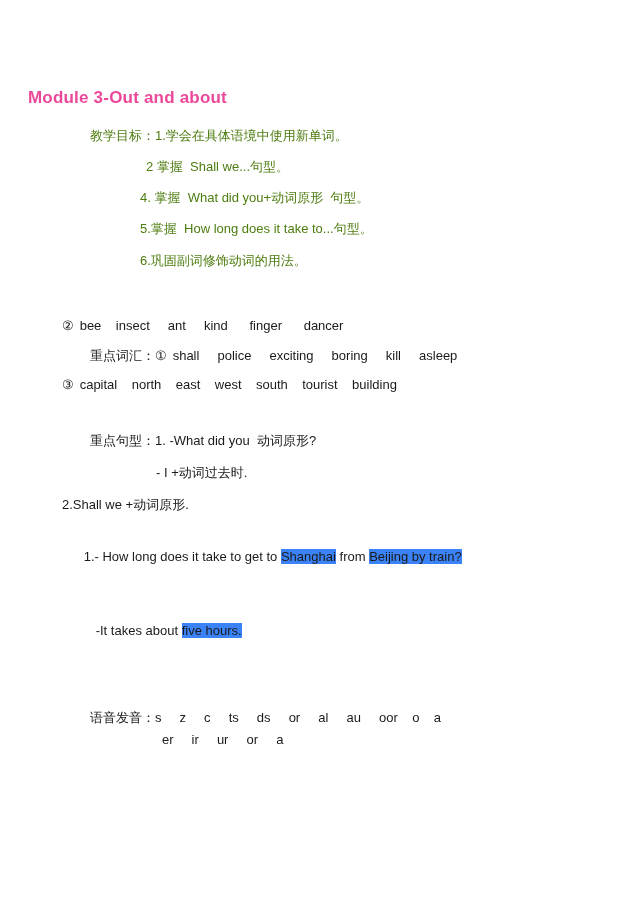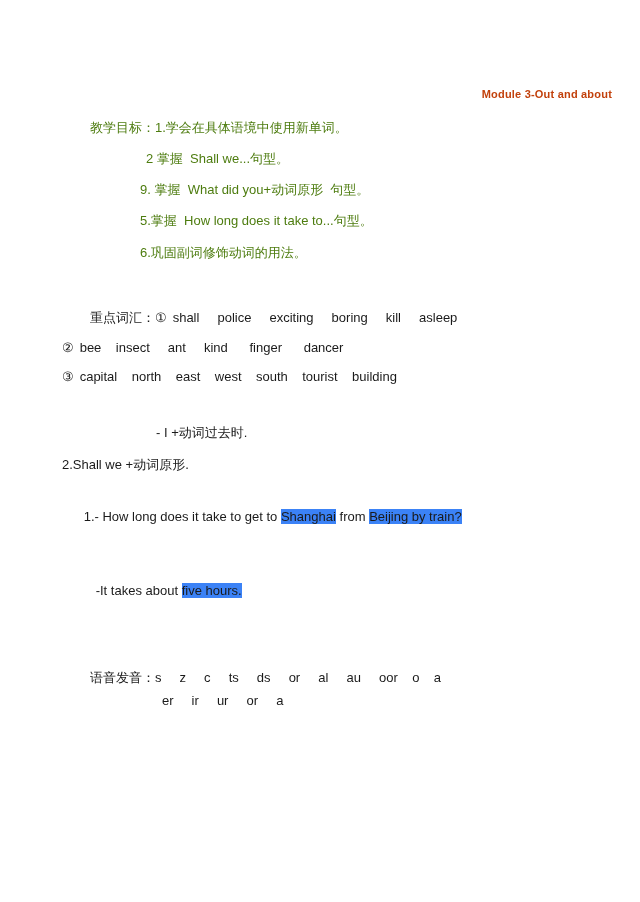--- a/index.html
+++ b/index.html
@@ -16,26 +16,26 @@
     position: relative;
   }
   .page {
     position: relative;
     width: 640px;
     height: 902px;
     box-sizing: border-box;
     padding: 0 28px;
   }
   .doc-title {
-    text-align: right;
-    font-size: 11px;
+    text-align: left;
+    font-size: 17px;
     font-weight: 700;
     margin-top: 88px;
     letter-spacing: 0.2px;
-    color: #c2410c;
+    color: #ec4899;
   }
   .line {
     font-size: 13px;
     line-height: 1.55;
     color: #4d7c0f;
     white-space: pre-wrap;
   }
   .goals {
     margin-top: 18px;
   }
@@ -91,36 +91,37 @@
 </head>
 <body>
 
 <div class="page">
 
   <div class="doc-title">Module 3-Out and about</div>
 
   <div class="goals">
     <div class="line goal-0">教学目标：1.学会在具体语境中使用新单词。</div>
     <div class="line goal-1">2 掌握  Shall we...句型。</div>
-    <div class="line goal-2">9. 掌握  What did you+动词原形  句型。</div>
+    <div class="line goal-2">4. 掌握  What did you+动词原形  句型。</div>
     <div class="line goal-4">5.掌握  How long does it take to...句型。</div>
     <div class="line goal-5">6.巩固副词修饰动词的用法。</div>
   </div>
 
   <div class="section-gap-lg"></div>
 
   <div class="vocab">
+    <div class="vocab-row r2"><span class="circled">②</span><span>bee    insect     ant     kind      finger      dancer</span></div>
     <div class="vocab-row r1"><span>重点词汇：</span><span class="circled">①</span><span>shall     police     exciting     boring     kill     asleep</span></div>
-    <div class="vocab-row r2"><span class="circled">②</span><span>bee    insect     ant     kind      finger      dancer</span></div>
     <div class="vocab-row r3"><span class="circled">③</span><span>capital    north    east    west    south    tourist    building</span></div>
   </div>
 
   <div class="section-gap-md"></div>
 
   <div class="sentences">
+    <div class="sent-row sent-r0">重点句型：1. -What did you  动词原形?</div>
     <div class="sent-row sent-r1">- I +动词过去时.</div>
     <div class="sent-row sent-r2">2.Shall we +动词原形.</div>
     <div class="sent-row sent-r3">
       <span>1.- How long does it take to get to </span><span class="hl">Shanghai</span><span> from </span><span class="hl">Beijing by train?</span>
     </div>
     <div class="sent-row sent-r4">
       <span>-It takes about </span><span class="hl">five hours.</span>
     </div>
   </div>
 

